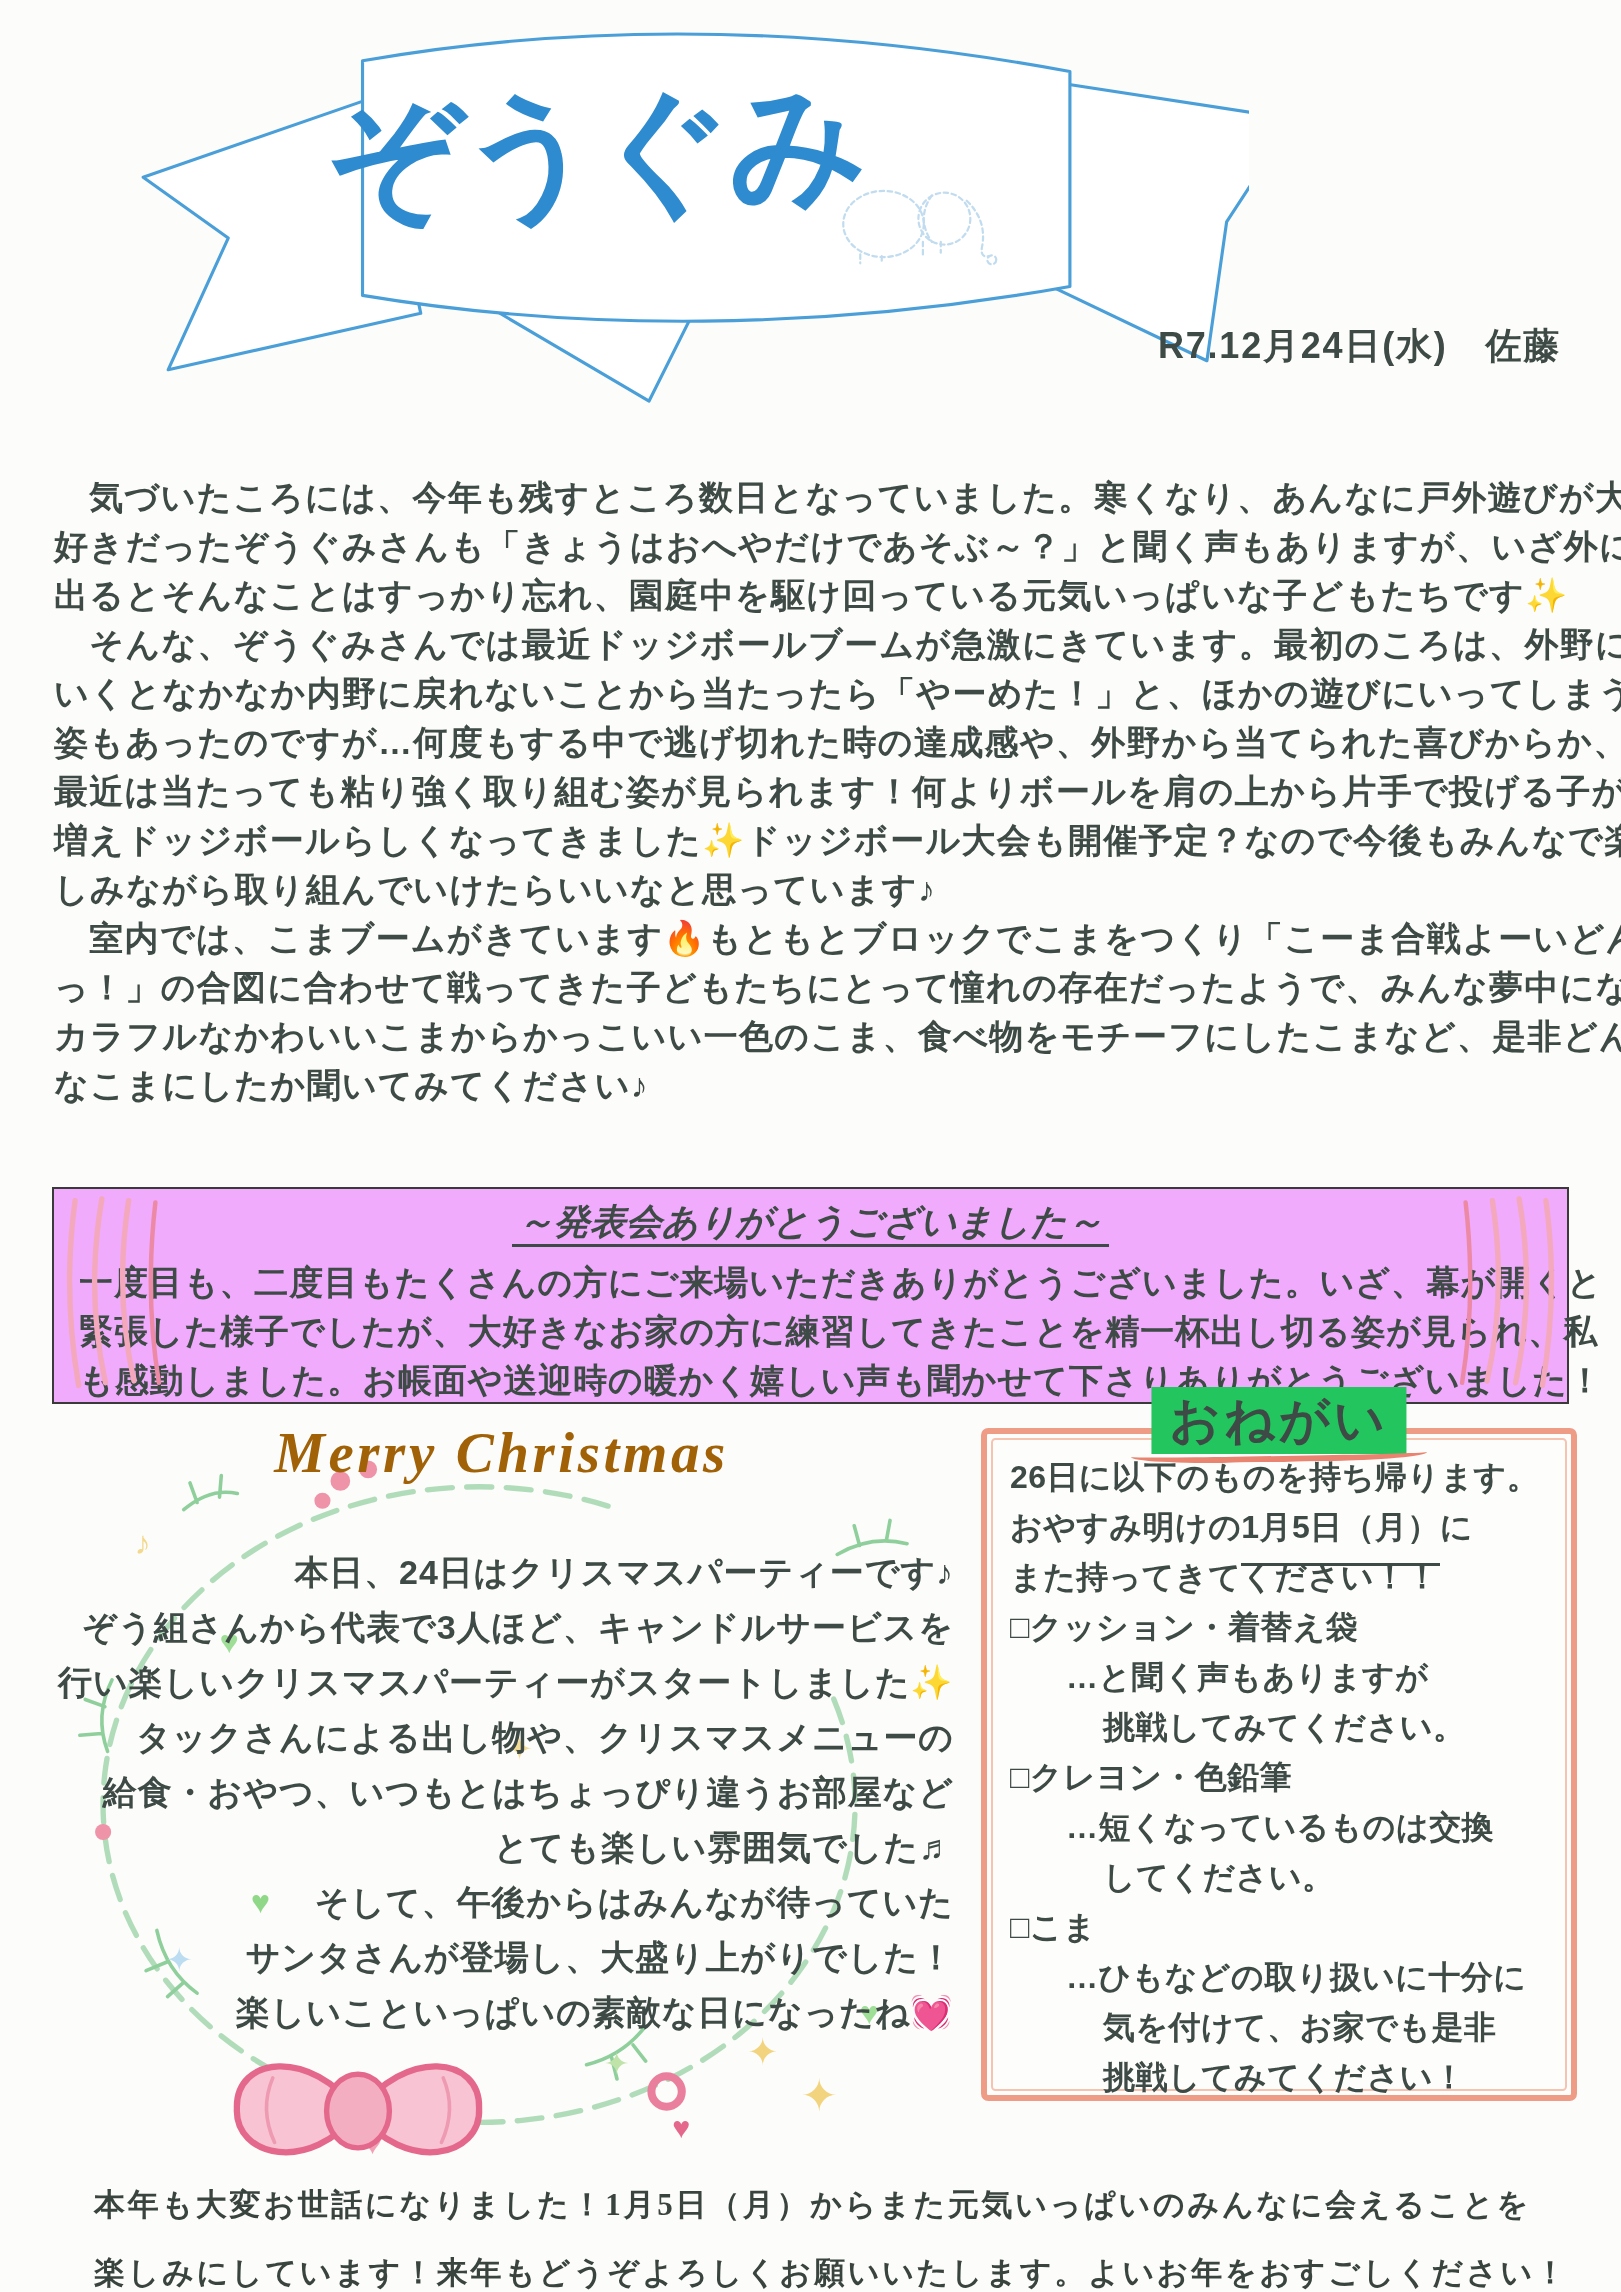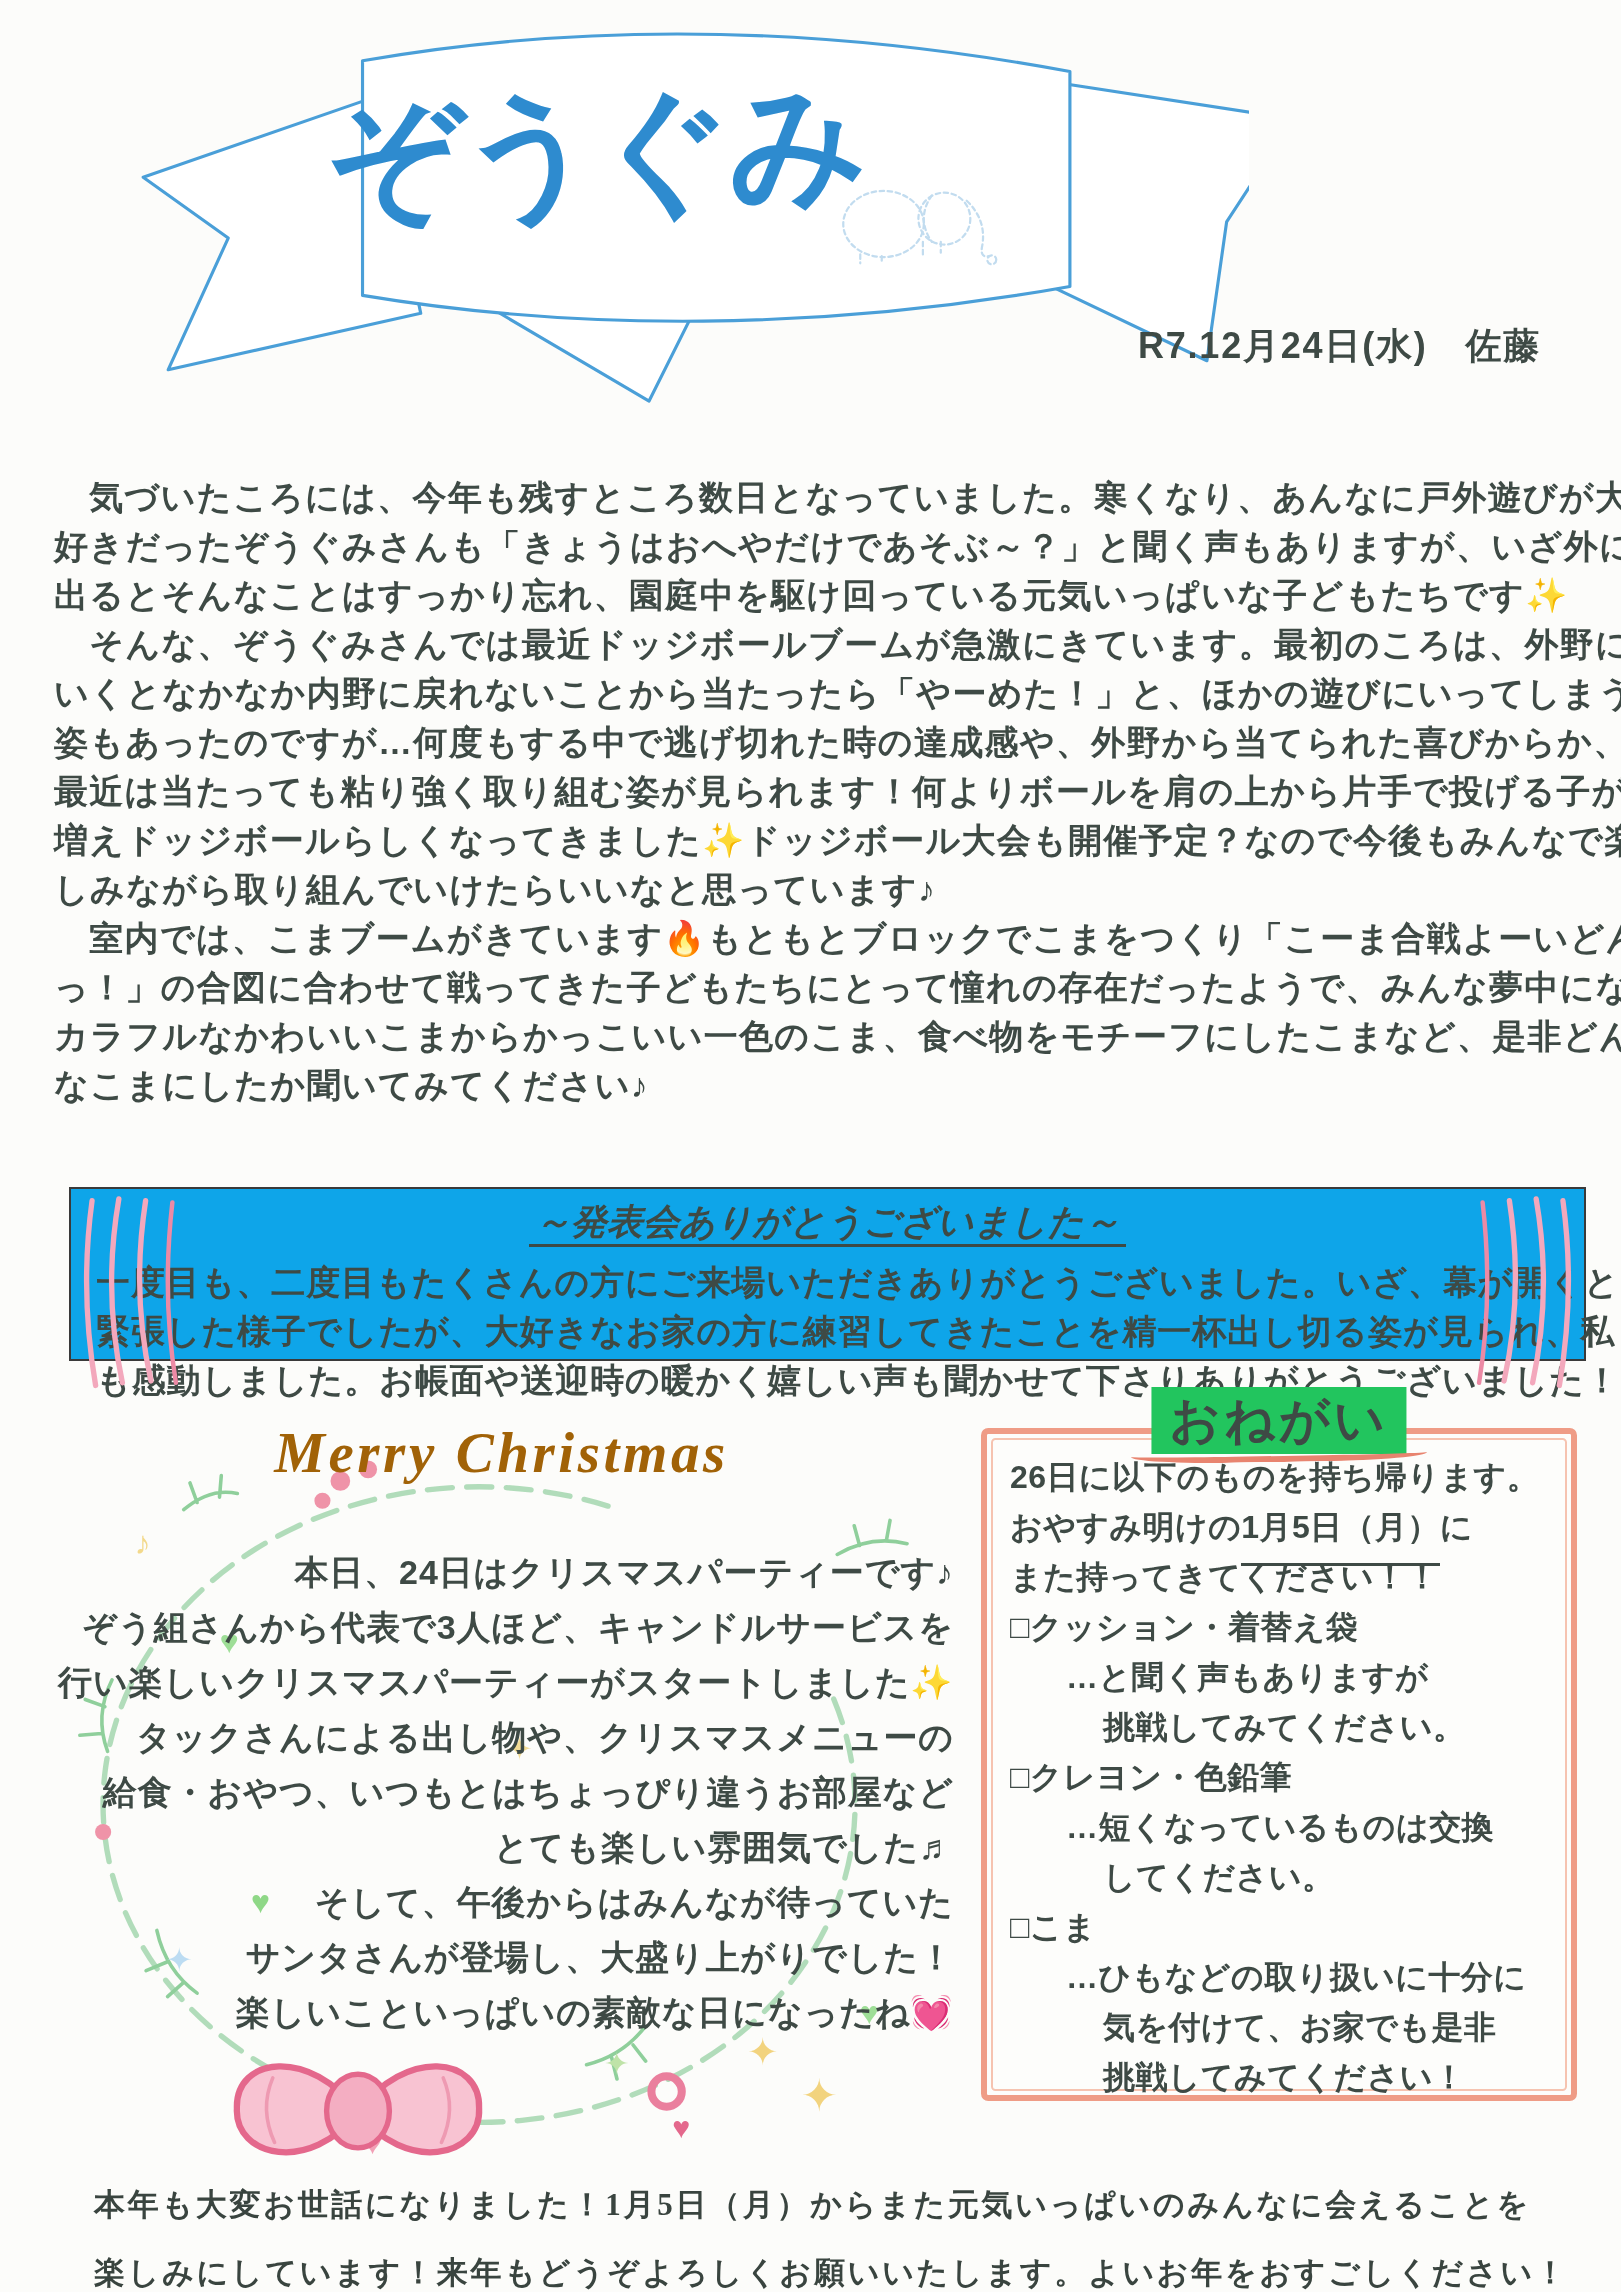--- a/index.html
+++ b/index.html
@@ -7,28 +7,28 @@
         font-family:"Liberation Sans",sans-serif;color:#3e4a45;}
   svg{display:block;}
   .abs{position:absolute;}
 
   
   #banner-wrap{left:76px;top:16px;width:1173px;height:403px;}
   #banner-title{left:327px;top:61px;width:555px;height:197px;font-size:136px;font-weight:bold;
       color:#2e8bcf;letter-spacing:-5.4px;transform:rotate(-2deg);white-space:nowrap;}
 
   
-  #date-line{top:322px;right:80px;font-size:36px;font-weight:bold;letter-spacing:1.8px;white-space:nowrap;}
+  #date-line{top:322px;right:60px;font-size:36px;font-weight:bold;letter-spacing:1.8px;white-space:nowrap;}
 
   
   #body-text{left:54px;top:425px;width:1518px;margin-top:48px;}
   .body-line{font-size:34px;font-weight:600;line-height:49px;letter-spacing:1.3px;white-space:nowrap;}
 
   
-  #recital-box{left:69px;top:1187px;width:1517px;height:174px;border:2.7px solid #3a3a3a;box-sizing:border-box;background:#0ea5e9;}
+  #recital-box{left:52px;top:1187px;width:1517px;height:217px;border:2.7px solid #3a3a3a;box-sizing:border-box;background:#f0abfc;}
   #recital-title{margin-top:9px;text-align:center;font-size:36px;font-weight:bold;font-style:italic;}
   #recital-title span{border-bottom:3.6px solid #3e4a45;padding:0 5.4px 1.8px 5.4px;}
   #recital-lines{margin:10.7px 27px 0 25px;}
   .recital-line{font-size:34px;font-weight:600;line-height:49px;letter-spacing:0.9px;white-space:nowrap;}
 
   
   #xmas{left:49px;top:1411px;width:905px;height:788px;}
   #merry{position:absolute;left:0;top:9px;width:100%;text-align:center;
       font-family:"Liberation Serif",serif;font-style:italic;font-size:57px;font-weight:bold;
       color:#a16207;letter-spacing:3.6px;}

